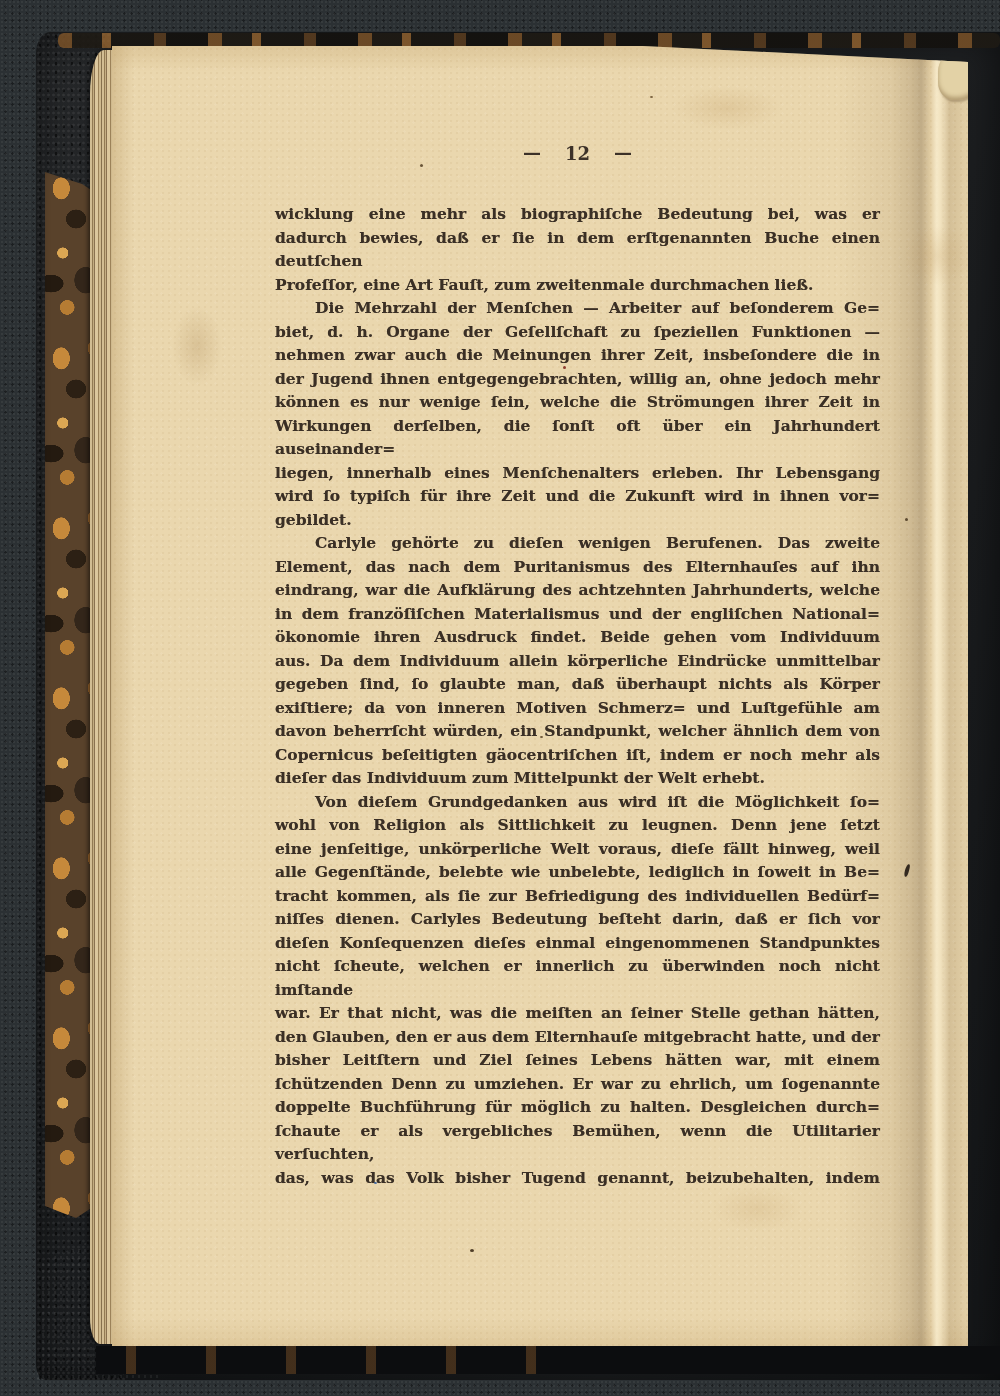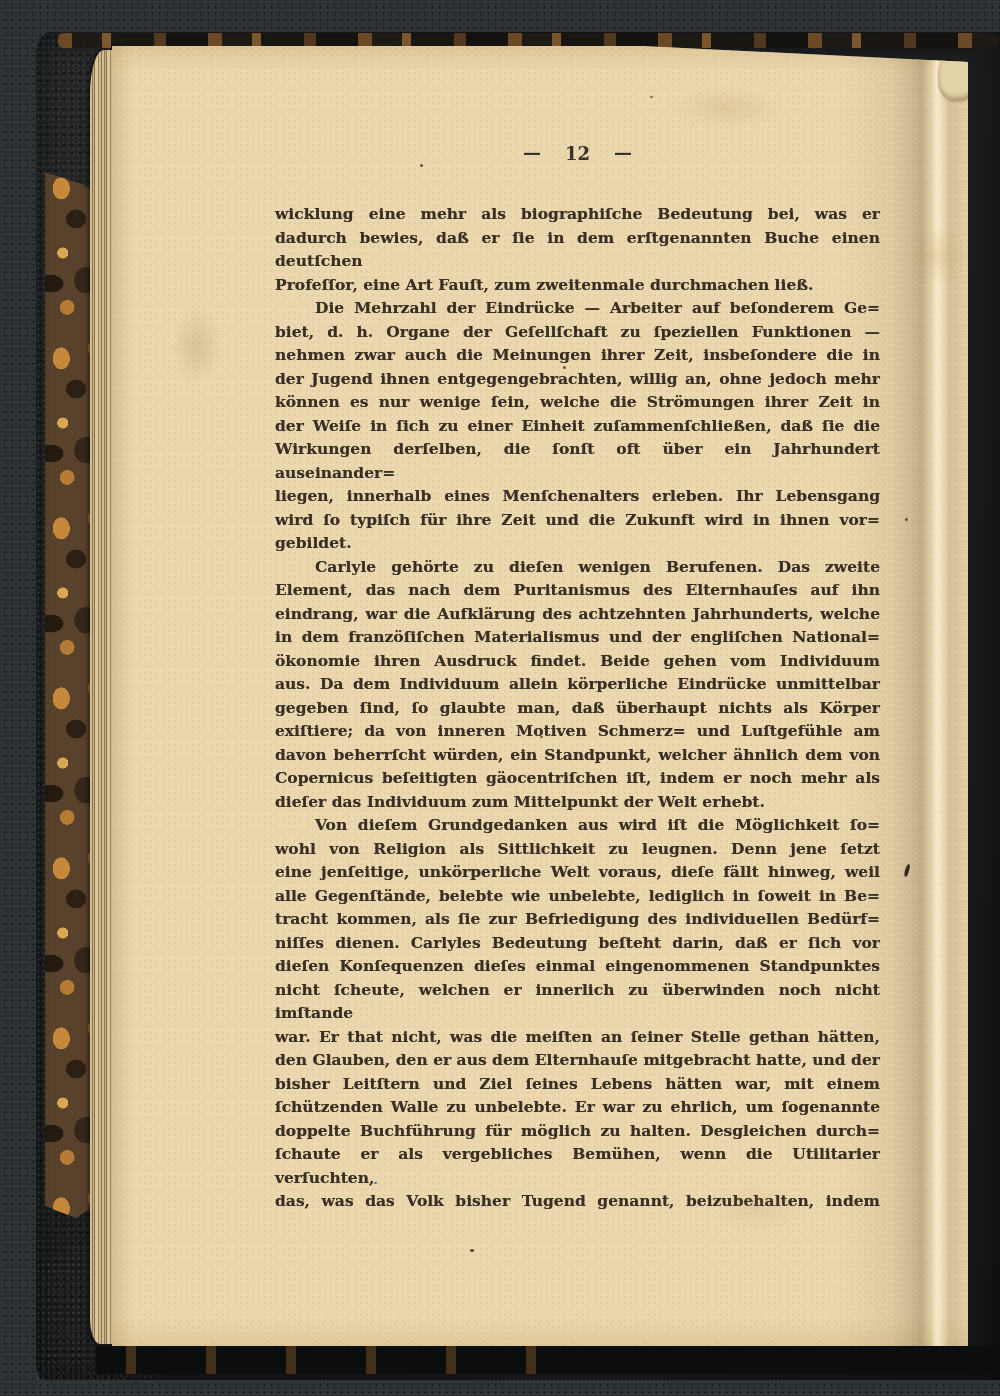--- a/index.html
+++ b/index.html
@@ -118,26 +118,25 @@
       <span class="dash">—</span><span>12</span><span class="dash">—</span>
     </div>
 
     <div class="textblock">
         <div class="par">
           <div class="line">wicklung eine mehr als biographiſche Bedeutung bei, was er</div>
           <div class="line">dadurch bewies, daß er ſie in dem erſtgenannten Buche einen deutſchen</div>
           <div class="line">Profeſſor, eine Art Fauſt, zum zweitenmale durchmachen ließ.</div>
         </div>
         <div class="par indent">
-          <div class="line">Die Mehrzahl der Eindrücke — Arbeiter auf beſonderem Ge=</div>
+          <div class="line">Die Mehrzahl der Menſchen — Arbeiter auf beſonderem Ge=</div>
           <div class="line">biet, d. h. Organe der Geſellſchaft zu ſpeziellen Funktionen —</div>
           <div class="line">nehmen zwar auch die Meinungen ihrer Zeit, insbeſondere die in</div>
           <div class="line">der Jugend ihnen entgegengebrachten, willig an, ohne jedoch mehr</div>
           <div class="line">können es nur wenige ſein, welche die Strömungen ihrer Zeit in</div>
-          <div class="line">der Weiſe in ſich zu einer Einheit zuſammenſchließen, daß ſie die</div>
           <div class="line">Wirkungen derſelben, die ſonſt oft über ein Jahrhundert auseinander=</div>
           <div class="line">liegen, innerhalb eines Menſchenalters erleben. Ihr Lebensgang</div>
           <div class="line">wird ſo typiſch für ihre Zeit und die Zukunft wird in ihnen vor=</div>
           <div class="line">gebildet.</div>
         </div>
         <div class="par indent">
           <div class="line">Carlyle gehörte zu dieſen wenigen Berufenen. Das zweite</div>
           <div class="line">Element, das nach dem Puritanismus des Elternhauſes auf ihn</div>
           <div class="line">eindrang, war die Aufklärung des achtzehnten Jahrhunderts, welche</div>
           <div class="line">in dem franzöſiſchen Materialismus und der engliſchen National=</div>
@@ -154,21 +153,21 @@
           <div class="line">wohl von Religion als Sittlichkeit zu leugnen. Denn jene ſetzt</div>
           <div class="line">eine jenſeitige, unkörperliche Welt voraus, dieſe fällt hinweg, weil</div>
           <div class="line">alle Gegenſtände, belebte wie unbelebte, lediglich in ſoweit in Be=</div>
           <div class="line">tracht kommen, als ſie zur Befriedigung des individuellen Bedürf=</div>
           <div class="line">niſſes dienen. Carlyles Bedeutung beſteht darin, daß er ſich vor</div>
           <div class="line">dieſen Konſequenzen dieſes einmal eingenommenen Standpunktes</div>
           <div class="line">nicht ſcheute, welchen er innerlich zu überwinden noch nicht imſtande</div>
           <div class="line">war. Er that nicht, was die meiſten an ſeiner Stelle gethan hätten,</div>
           <div class="line">den Glauben, den er aus dem Elternhauſe mitgebracht hatte, und der</div>
           <div class="line">bisher Leitſtern und Ziel ſeines Lebens hätten war, mit einem</div>
-          <div class="line">ſchützenden Walle zu unbelebte. Er war zu ehrlich, um ſogenannte</div>
+          <div class="line">ſchützenden Denn zu umziehen. Er war zu ehrlich, um ſogenannte</div>
           <div class="line">doppelte Buchführung für möglich zu halten. Desgleichen durch=</div>
           <div class="line">ſchaute er als vergebliches Bemühen, wenn die Utilitarier verſuchten,</div>
           <div class="line">das, was das Volk bisher Tugend genannt, beizubehalten, indem</div>
         </div>
       </div>
 
     <div class="pen-mark"></div>
 
     <div class="speck" style="left:308px;top:118px;width:3px;height:3px;background:#6b5638;"></div>
     <div class="speck" style="left:451px;top:320px;width:3px;height:3px;background:#8d3b2e;"></div>

